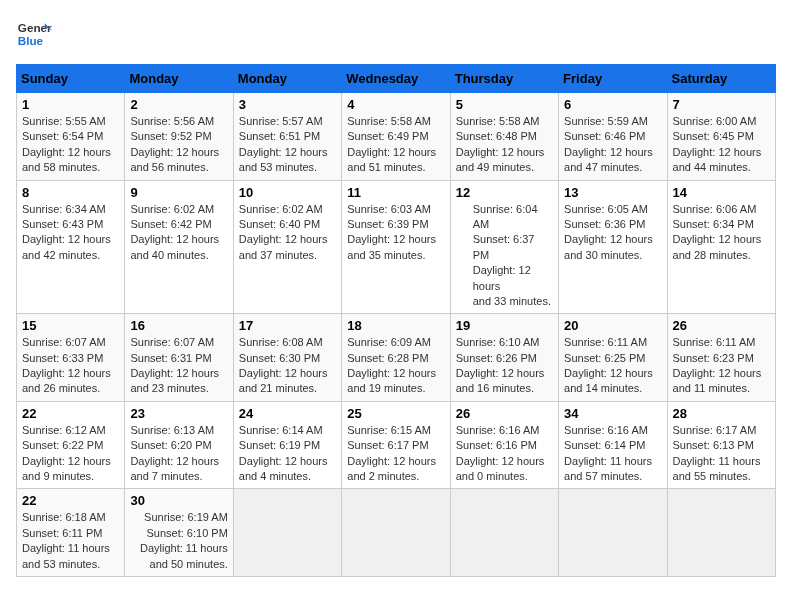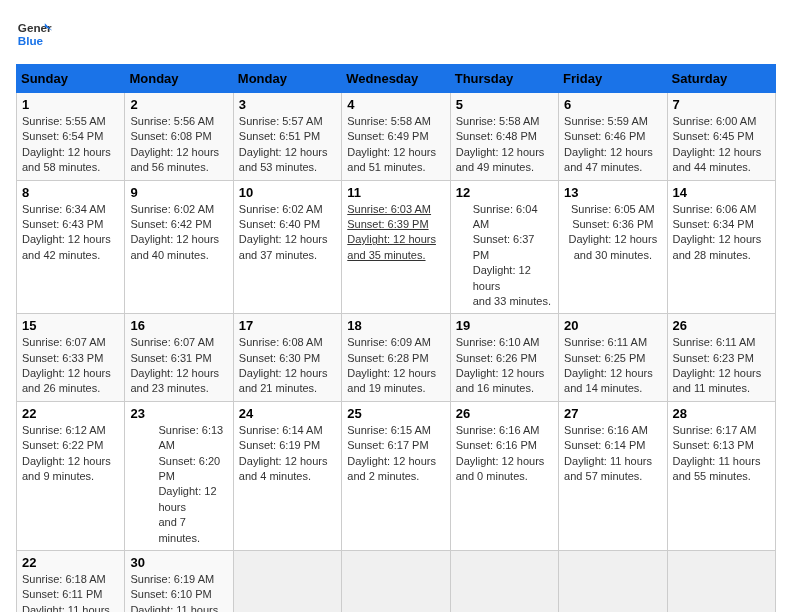--- a/index.html
+++ b/index.html
@@ -110,21 +110,21 @@
         <td>
           <span class="day-num">1</span>
           <div class="day-info" style="white-space: pre-line;">Sunrise: 5:55 AM
 Sunset: 6:54 PM
 Daylight: 12 hours
 and 58 minutes.</div>
         </td>
         <td>
           <span class="day-num">2</span>
           <div class="day-info" style="white-space: pre-line;">Sunrise: 5:56 AM
-Sunset: 6:08 PM
+Sunset: 9:52 PM
 Daylight: 12 hours
 and 56 minutes.</div>
         </td>
         <td>
           <span class="day-num">3</span>
           <div class="day-info" style="white-space: pre-line;">Sunrise: 5:57 AM
 Sunset: 6:51 PM
 Daylight: 12 hours
 and 53 minutes.</div>
         </td>
@@ -174,35 +174,35 @@
         </td>
         <td>
           <span class="day-num">10</span>
           <div class="day-info" style="white-space: pre-line;">Sunrise: 6:02 AM
 Sunset: 6:40 PM
 Daylight: 12 hours
 and 37 minutes.</div>
         </td>
         <td>
           <span class="day-num">11</span>
-          <div class="day-info" style="white-space: pre-line; text-decoration: underline;">Sunrise: 6:03 AM
+          <div class="day-info" style="white-space: pre-line;">Sunrise: 6:03 AM
 Sunset: 6:39 PM
 Daylight: 12 hours
 and 35 minutes.</div>
         </td>
         <td>
           <span class="day-num">12</span>
           <div class="day-info" style="white-space: pre-line; margin-left: 17px;">Sunrise: 6:04 AM
 Sunset: 6:37 PM
 Daylight: 12 hours
 and 33 minutes.</div>
         </td>
         <td>
           <span class="day-num">13</span>
-          <div class="day-info" style="white-space: pre-line; text-align: center;">Sunrise: 6:05 AM
+          <div class="day-info" style="white-space: pre-line;">Sunrise: 6:05 AM
 Sunset: 6:36 PM
 Daylight: 12 hours
 and 30 minutes.</div>
         </td>
         <td>
           <span class="day-num">14</span>
           <div class="day-info" style="white-space: pre-line;">Sunrise: 6:06 AM
 Sunset: 6:34 PM
 Daylight: 12 hours
 and 28 minutes.</div>
@@ -262,21 +262,21 @@
       <tr>
         <td>
           <span class="day-num">22</span>
           <div class="day-info" style="white-space: pre-line;">Sunrise: 6:12 AM
 Sunset: 6:22 PM
 Daylight: 12 hours
 and 9 minutes.</div>
         </td>
         <td>
           <span class="day-num">23</span>
-          <div class="day-info" style="white-space: pre-line; margin-left: 28px;">Sunrise: 6:13 AM
+          <div class="day-info" style="white-space: pre-line;">Sunrise: 6:13 AM
 Sunset: 6:20 PM
 Daylight: 12 hours
 and 7 minutes.</div>
         </td>
         <td>
           <span class="day-num">24</span>
           <div class="day-info" style="white-space: pre-line;">Sunrise: 6:14 AM
 Sunset: 6:19 PM
 Daylight: 12 hours
 and 4 minutes.</div>
@@ -289,21 +289,21 @@
 and 2 minutes.</div>
         </td>
         <td>
           <span class="day-num">26</span>
           <div class="day-info" style="white-space: pre-line;">Sunrise: 6:16 AM
 Sunset: 6:16 PM
 Daylight: 12 hours
 and 0 minutes.</div>
         </td>
         <td>
-          <span class="day-num">27</span>
+          <span class="day-num">34</span>
           <div class="day-info" style="white-space: pre-line;">Sunrise: 6:16 AM
 Sunset: 6:14 PM
 Daylight: 11 hours
 and 57 minutes.</div>
         </td>
         <td>
           <span class="day-num">28</span>
           <div class="day-info" style="white-space: pre-line;">Sunrise: 6:17 AM
 Sunset: 6:13 PM
 Daylight: 11 hours
@@ -313,21 +313,21 @@
       <tr>
         <td>
           <span class="day-num">22</span>
           <div class="day-info" style="white-space: pre-line;">Sunrise: 6:18 AM
 Sunset: 6:11 PM
 Daylight: 11 hours
 and 53 minutes.</div>
         </td>
         <td>
           <span class="day-num">30</span>
-          <div class="day-info" style="white-space: pre-line;">Sunrise: 6:19 AM
+          <div class="day-info" style="white-space: pre-line; text-align: right;">Sunrise: 6:19 AM
 Sunset: 6:10 PM
 Daylight: 11 hours
 and 50 minutes.</div>
         </td>
         <td class="empty"></td>
         <td class="empty"></td>
         <td class="empty"></td>
         <td class="empty"></td>
         <td class="empty"></td>
       </tr>

